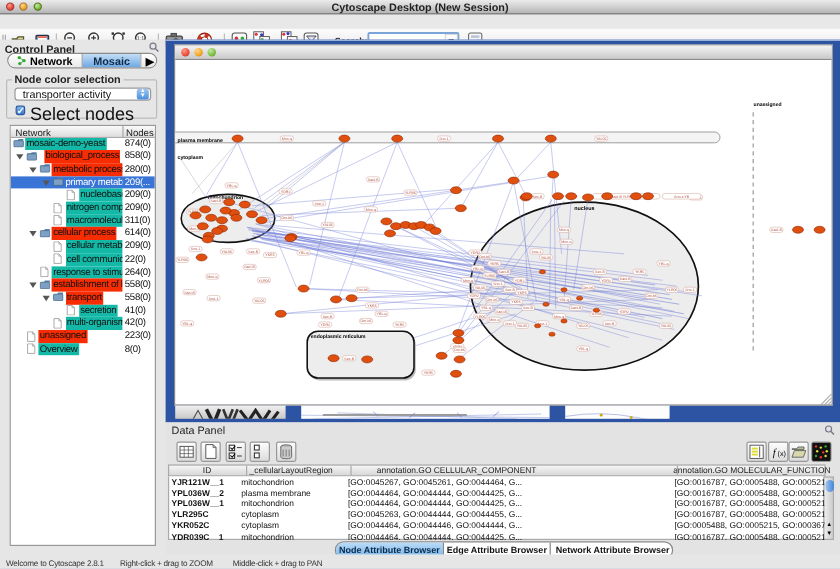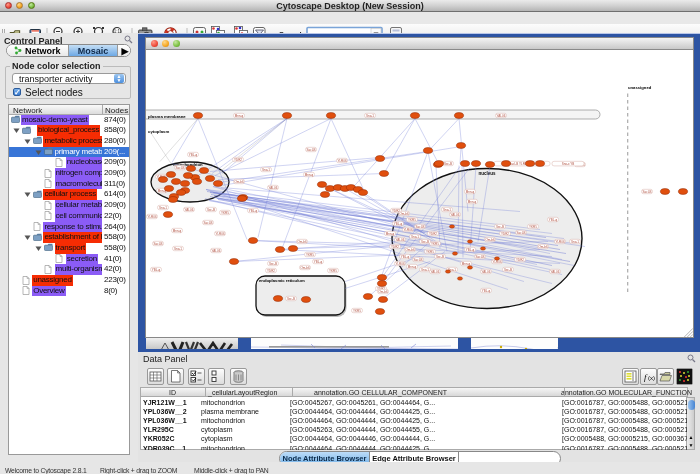--- a/index.html
+++ b/index.html
@@ -15,25 +15,25 @@
 
 #cpanel { left:0; top:33px; width:138px; height:429px; background:#e6e6e6; }
 #cptitle { position:absolute; left:4px; top:3px; font-size:9px; font-weight:bold; color:#222; }
 #tabbar { position:absolute; left:6px; top:11px; width:125px; height:13px; background:#fff; border:1px solid #8a8a8a; border-radius:7px; overflow:hidden; font-size:9px; font-weight:bold; }
 #tabbar .seg { position:absolute; top:0; height:100%; }
 #groupbox { position:absolute; left:5px; top:33px; width:126px; height:33px; border:1px solid #bbb; border-radius:2px; }
 #grouptitle { position:absolute; left:10px; top:28px; font-size:9px; font-weight:bold; color:#222; background:#e6e6e6; padding:0 2px; }
 #dropdown { position:absolute; left:12px; top:39.5px; width:114px; height:11px; background:#fff; border:1px solid #9a9a9a; border-radius:3px; font-size:9px; color:#111; line-height:11px; padding-left:6px; }
 #stepper { position:absolute; right:1px; top:0px; width:10px; height:9px; background:linear-gradient(#9ec7f0,#4a8ede); border-radius:2px; color:#fff; font-size:5px; line-height:4px; text-align:center; }
 #checkbox { position:absolute; left:13px; top:55px; width:8px; height:8px; background:linear-gradient(#7fb4ec,#3a7ad0); border:1px solid #2a5a9a; border-radius:2px; color:#fff; font-size:8px; line-height:8px; text-align:center; font-weight:bold; }
-#cklabel { position:absolute; left:25px; top:54px; font-size:10px; color:#111; }
+#cklabel { position:absolute; left:25px; top:54px; font-size:15px; color:#111; }
 #treebox { position:absolute; left:8px; top:71px; width:122px; height:351px; background:#fff; border:1px solid #999; }
 #treehdr { position:absolute; left:0; top:0; width:100%; height:9.5px; background:linear-gradient(#fafafa,#dcdcdc); border-bottom:1px solid #aaa; font-size:8px; color:#222; }
 .trow { position:absolute; left:0; width:100%; font-size:8px; letter-spacing:-0.25px; white-space:nowrap; color:#111; line-height:10.7px; }
-.trow .hl-g { background:#8b5cf6; padding:0 1px; }
+.trow .hl-g { background:#14b8a6; padding:0 1px; }
 .trow .hl-r { background:#f62c03; padding:0 1px; }
 .trow .hl-sel { color:#fff; }
 .trow .tval { position:absolute; left:95px; letter-spacing:-0.25px;text-align:right; }
 
 
 #desktop { left:138px; top:33px; width:562px; height:319px; background:#2d54a3; border-top:1px solid #b9c6e8; }
 #netwin { position:absolute; left:7px; top:2.5px; width:548.5px; height:301px; background:#fff; border:1px solid #888; }
 #nettitle { position:absolute; left:0; top:0; width:100%; height:12px; background:linear-gradient(#f4f4f4,#c9c9c9); border-bottom:1px solid #8a8a8a; }
 #nettitle .tl { position:absolute; top:2.5px; width:7px; height:7px; border-radius:50%; }
 #nettitletext { position:absolute; left:0; right:0; top:1.5px; text-align:center; font-size:8px; color:#222; }
@@ -1011,19 +1011,20 @@
       <span class="c1">YDR039C__1</span>
       <span class="c2">mitochondrion</span>
       <span class="c3">[GO:0044464, GO:0044444, GO:0044425, G...</span>
       <span class="c4">[GO:0016787, GO:0005488, GO:0005215, G...</span>
     </div>
 </div>
 
 <div class="abs" id="btabs">
   <div class="seg" style="left:0;width:90px;background:linear-gradient(#bcdcf8,#74b2e8);border-right:1px solid #888;font-weight:bold;color:#0a2a4a">Node Attribute Browser</div>
   <div class="seg" style="left:90px;width:89px;border-right:1px solid #888">Edge Attribute Browser</div>
+  <div class="seg" style="left:179px;width:103px;">Network Attribute Browser</div>
 </div>
 
 <div class="abs" id="statusbar">
   <span style="position:absolute;left:5px;top:5px">Welcome to Cytoscape 2.8.1</span>
   <span style="position:absolute;left:100px;top:5px">Right-click + drag to ZOOM</span>
   <span style="position:absolute;left:194px;top:5px">Middle-click + drag to PAN</span>
 </div>
 
 </body></html>

